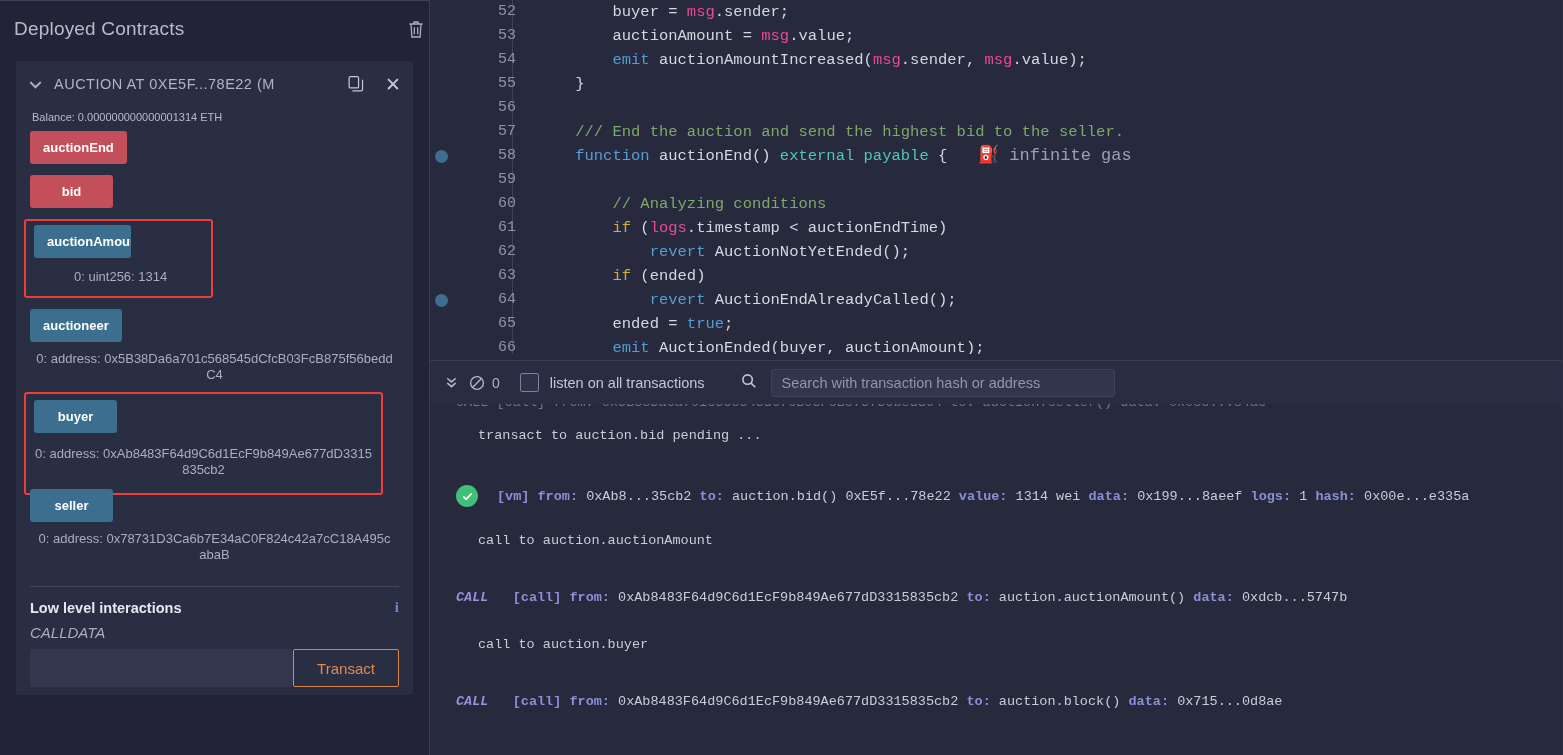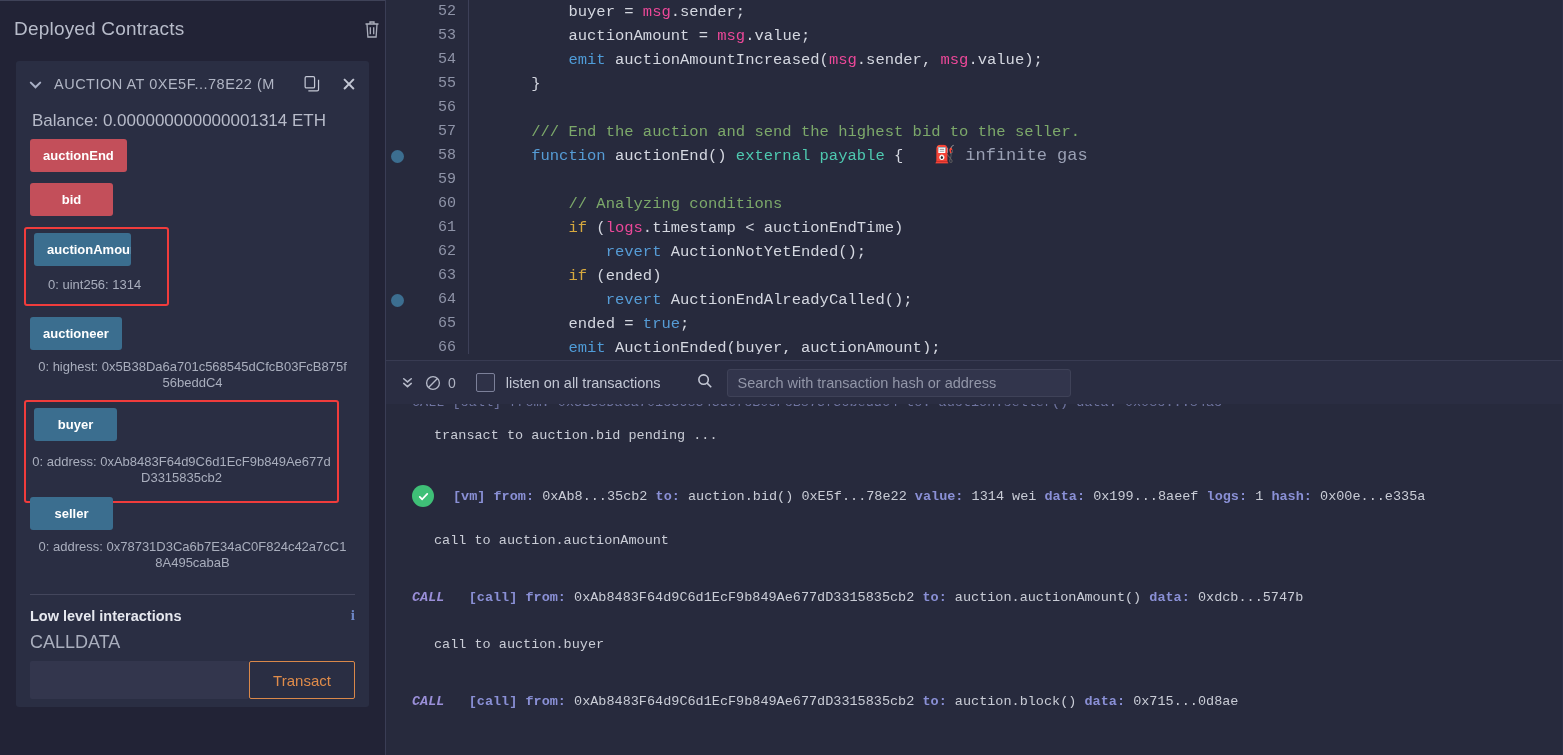--- a/index.html
+++ b/index.html
@@ -7,21 +7,21 @@
     width:1563px;height:755px;overflow:hidden;
     background:#222336;
     font-family:"Liberation Sans", sans-serif;
     color:#c9ccd6;
   }
   .app{position:relative;width:1563px;height:755px;display:flex;}
 
   
   .left-panel{
     position:relative;
-    width:386px;height:755px;
+    width:430px;height:755px;
     background:#222336;
     border-right:1px solid #3a3d55;
     box-sizing:border-box;
     overflow:hidden;
   }
   .lp-topline{height:1px;background:#3f4258;width:100%;}
 
   .dc-header{
     display:flex;align-items:center;justify-content:space-between;
     height:56px;padding:0 4px 0 14px;
@@ -47,21 +47,21 @@
     font-size:14.5px;color:#b0b5c4;letter-spacing:.5px;
     white-space:nowrap;overflow:hidden;
     padding-left:8px;
     text-overflow:clip;
   }
   .cc-icons{display:flex;align-items:center;gap:20px;padding-left:10px;flex:none;}
   .copy-ico{width:17px;height:18px;cursor:pointer;}
   .close-ico{font-size:19px;color:#c3c7d4;cursor:pointer;line-height:1;font-family:"Liberation Sans",sans-serif;}
 
   .balance{
-    font-size:17px;color:#b7bbc9;padding:4px 0 8px 16px;
+    font-size:11px;color:#b7bbc9;padding:4px 0 8px 16px;
   }
 
   .fn-list{padding:0 14px 0 14px;}
   .fn-row{margin-bottom:0;}
   .btn{
     display:inline-block;
     min-width:83px;
     padding:9px 13px;
     border-radius:3px;
     font-size:13px;font-weight:bold;
@@ -77,38 +77,38 @@
     line-height:15px;
   }
   .btn.payable{background:#c34f5a;}
   .btn.call{background:#3b6e8f;}
   .fn-space{height:11px;}
   .ret{
     font-size:13px;color:#a9aebd;text-align:center;
     padding:9px 6px 9px 6px;line-height:16px;
     word-break:break-all;
   }
-  .ret.single{text-align:left;padding-left:36px;}
+  .ret.single{text-align:left;padding-left:36px;margin-left:26px;}
 
   .hl-box{
     border:2px solid #f03c3c;border-radius:3px;
     margin:0 -10px 0 6px;padding:4px 0 2px 0;
   }
   .hl-box.buyerbox{margin:0 16px 0 0;padding:6px 0 6px 0;}
   .hl-box .btn{margin-left:14px;}
   .hl-box .ret{margin-top:2px;}
 
   .divider{height:1px;background:#43465c;margin:14px 14px 0 14px;}
   .lli-head{
     display:flex;align-items:center;justify-content:space-between;
     padding:12px 14px 0 14px;
   }
   .lli-title{font-size:14.5px;color:#e6e8ef;font-weight:bold;}
   .info-ico{color:#6d87c7;font-weight:bold;font-size:15px;font-family:"Liberation Serif",serif;cursor:pointer;}
-  .calldata-lbl{font-size:18px;color:#a9aebd;padding:8px 14px 0 14px;}
+  .calldata-lbl{font-size:15px;color:#a9aebd;padding:8px 14px 0 14px;font-style:italic;}
   .calldata-row{display:flex;padding:8px 14px 0 14px;align-items:stretch;}
   .calldata-input{
     flex:1 1 auto;height:38px;background:#33364d;border:none;border-radius:2px;
     color:#d6d9e2;font-size:13px;padding:0 8px;box-sizing:border-box;
     font-family:"Liberation Sans",sans-serif;
   }
   .transact-btn{
     width:106px;height:38px;background:transparent;border:1px solid #d9884a;
     color:#e08c4a;font-size:15px;border-radius:2px;cursor:pointer;
     font-family:"Liberation Sans",sans-serif;
@@ -126,21 +126,21 @@
     height:360px;
     background:#272a3d;
     overflow:hidden;
     font-family:"Liberation Mono", monospace;
     font-size:15.5px;
   }
   .ed-line{
     position:relative;height:24px;line-height:24px;white-space:pre;
   }
   .gutter-num{
-    position:absolute;left:0;width:70px;text-align:right;color:#8f94a8;
+    position:absolute;left:16px;width:70px;text-align:right;color:#8f94a8;
     font-family:"Liberation Mono",monospace;font-size:15px;
   }
   .bp{
     position:absolute;left:5px;top:6px;width:13px;height:13px;border-radius:50%;
     background:#3c6e90;
   }
   .ed-code{
     position:absolute;left:108px;white-space:pre;
     color:#d4d7e0;
   }
@@ -262,21 +262,21 @@
           <div class="fn-row">
             <button class="btn call" style="margin-left:8px;">auctionAmount</button>
           </div>
           <div class="ret single" style="padding-left:22px;white-space:nowrap;">0: uint256: 1314</div>
         </div>
         <div class="fn-space"></div>
 
         <div class="fn-row">
           <button class="btn call">auctioneer</button>
         </div>
-        <div class="ret">0: highest: 0x5B38Da6a701c568545dCfcB03FcB875f56beddC4</div>
+        <div class="ret">0: address: 0x5B38Da6a701c568545dCfcB03FcB875f56beddC4</div>
 
         <div class="hl-box buyerbox" style="margin:0 16px 0 -6px;">
           <div class="fn-row">
             <button class="btn call" style="margin-left:8px;">buyer</button>
           </div>
           <div class="ret" style="padding-top:11px;">0: address: 0xAb8483F64d9C6d1EcF9b849Ae677dD3315835cb2</div>
         </div>
 
         <div class="fn-row" style="margin-top:-6px;">
           <button class="btn call">seller</button>

